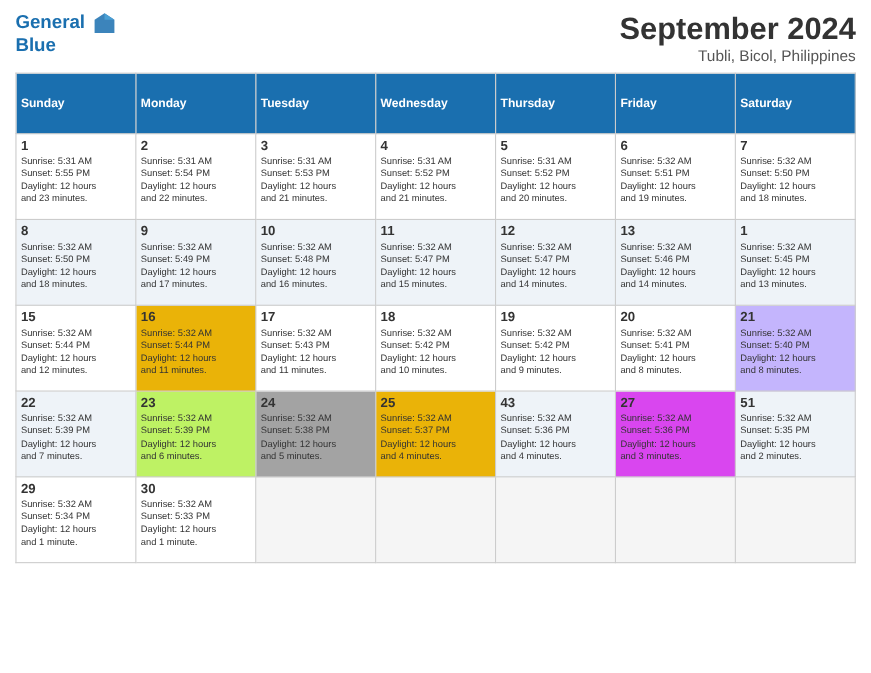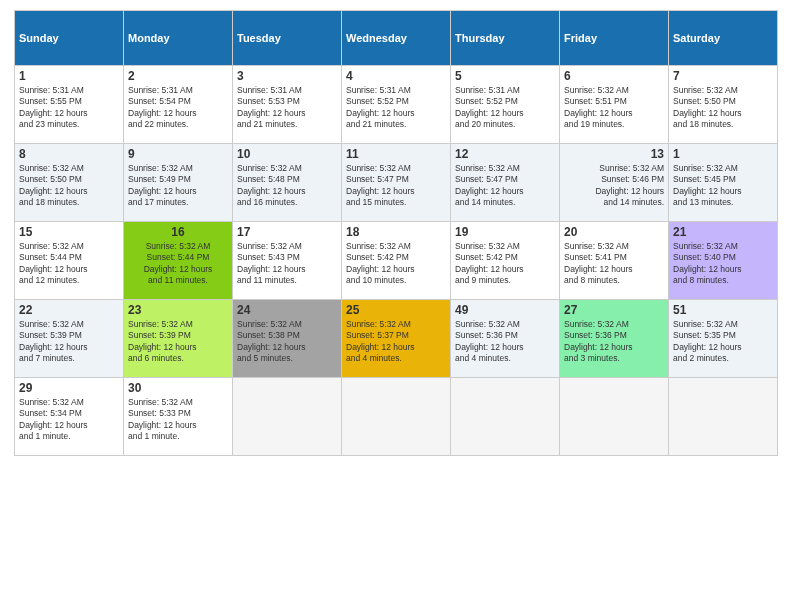--- a/index.html
+++ b/index.html
@@ -76,20 +76,38 @@
       background: #fff;
     }
     tr:nth-child(even) td:not(.empty) {
       background: #f0f4f8;
     }
   </style>
 </head>
 <body>
 
 <div class="container">
+  <div class="header">
+    <div class="logo">
+      <div>
+        <div style="font-size:17px;font-weight:bold;color:#333;line-height:1.1;">
+          <span style="color:#1a6faf;">General</span>
+          <svg style="display:inline;vertical-align:middle;margin-left:2px;" width="22" height="22" viewBox="0 0 22 22">
+            <polygon points="11,2 20,8 20,20 2,20 2,8" fill="#1a6faf" opacity="0.85"></polygon>
+            <polygon points="11,2 20,8 11,8" fill="#4a9fd4"></polygon>
+          </svg>
+        </div>
+        <div style="font-size:17px;font-weight:bold;color:#1a6faf;line-height:1.1;">Blue</div>
+      </div>
+    </div>
+    <div class="title-block">
+      <div class="month-title">September 2024</div>
+      <div class="location">Tubli, Bicol, Philippines</div>
+    </div>
+  </div>
 
   <table>
     <thead>
       <tr>
         <th>Sunday</th>
         <th>Monday</th>
         <th>Tuesday</th>
         <th>Wednesday</th>
         <th>Thursday</th>
         <th>Friday</th>
@@ -141,35 +159,35 @@
             <div class="cell-content">Sunrise: 5:32 AM<br>Sunset: 5:48 PM<br>Daylight: 12 hours<br>and 16 minutes.</div>
           </td>
           <td style="background: rgb(238, 243, 248);">
             <span class="day-num">11</span>
             <div class="cell-content">Sunrise: 5:32 AM<br>Sunset: 5:47 PM<br>Daylight: 12 hours<br>and 15 minutes.</div>
           </td>
           <td style="background: rgb(238, 243, 248);">
             <span class="day-num">12</span>
             <div class="cell-content">Sunrise: 5:32 AM<br>Sunset: 5:47 PM<br>Daylight: 12 hours<br>and 14 minutes.</div>
           </td>
-          <td style="background: rgb(238, 243, 248); text-align: right;">
+          <td style="background: rgb(238, 243, 248);">
             <span class="day-num">13</span>
             <div class="cell-content">Sunrise: 5:32 AM<br>Sunset: 5:46 PM<br>Daylight: 12 hours<br>and 14 minutes.</div>
           </td>
           <td style="background: rgb(238, 243, 248);">
             <span class="day-num">1</span>
             <div class="cell-content">Sunrise: 5:32 AM<br>Sunset: 5:45 PM<br>Daylight: 12 hours<br>and 13 minutes.</div>
           </td>
         </tr>
         <tr>
           <td style="background: rgb(255, 255, 255);">
             <span class="day-num">15</span>
             <div class="cell-content">Sunrise: 5:32 AM<br>Sunset: 5:44 PM<br>Daylight: 12 hours<br>and 12 minutes.</div>
           </td>
-          <td style="background: #84cc16; text-align: center;">
+          <td style="background: #eab308;">
             <span class="day-num">16</span>
             <div class="cell-content">Sunrise: 5:32 AM<br>Sunset: 5:44 PM<br>Daylight: 12 hours<br>and 11 minutes.</div>
           </td>
           <td style="background: rgb(255, 255, 255);">
             <span class="day-num">17</span>
             <div class="cell-content">Sunrise: 5:32 AM<br>Sunset: 5:43 PM<br>Daylight: 12 hours<br>and 11 minutes.</div>
           </td>
           <td style="background: rgb(255, 255, 255);">
             <span class="day-num">18</span>
             <div class="cell-content">Sunrise: 5:32 AM<br>Sunset: 5:42 PM<br>Daylight: 12 hours<br>and 10 minutes.</div>
@@ -198,24 +216,24 @@
           </td>
           <td style="background: #a3a3a3;">
             <span class="day-num">24</span>
             <div class="cell-content">Sunrise: 5:32 AM<br>Sunset: 5:38 PM<br>Daylight: 12 hours<br>and 5 minutes.</div>
           </td>
           <td style="background: #eab308;">
             <span class="day-num">25</span>
             <div class="cell-content">Sunrise: 5:32 AM<br>Sunset: 5:37 PM<br>Daylight: 12 hours<br>and 4 minutes.</div>
           </td>
           <td style="background: rgb(238, 243, 248);">
-            <span class="day-num">49</span>
+            <span class="day-num">43</span>
             <div class="cell-content">Sunrise: 5:32 AM<br>Sunset: 5:36 PM<br>Daylight: 12 hours<br>and 4 minutes.</div>
           </td>
-          <td style="background: #86efac;">
+          <td style="background: #d946ef;">
             <span class="day-num">27</span>
             <div class="cell-content">Sunrise: 5:32 AM<br>Sunset: 5:36 PM<br>Daylight: 12 hours<br>and 3 minutes.</div>
           </td>
           <td style="background: rgb(238, 243, 248);">
             <span class="day-num">51</span>
             <div class="cell-content">Sunrise: 5:32 AM<br>Sunset: 5:35 PM<br>Daylight: 12 hours<br>and 2 minutes.</div>
           </td>
         </tr>
         <tr>
           <td style="background: rgb(255, 255, 255);">

